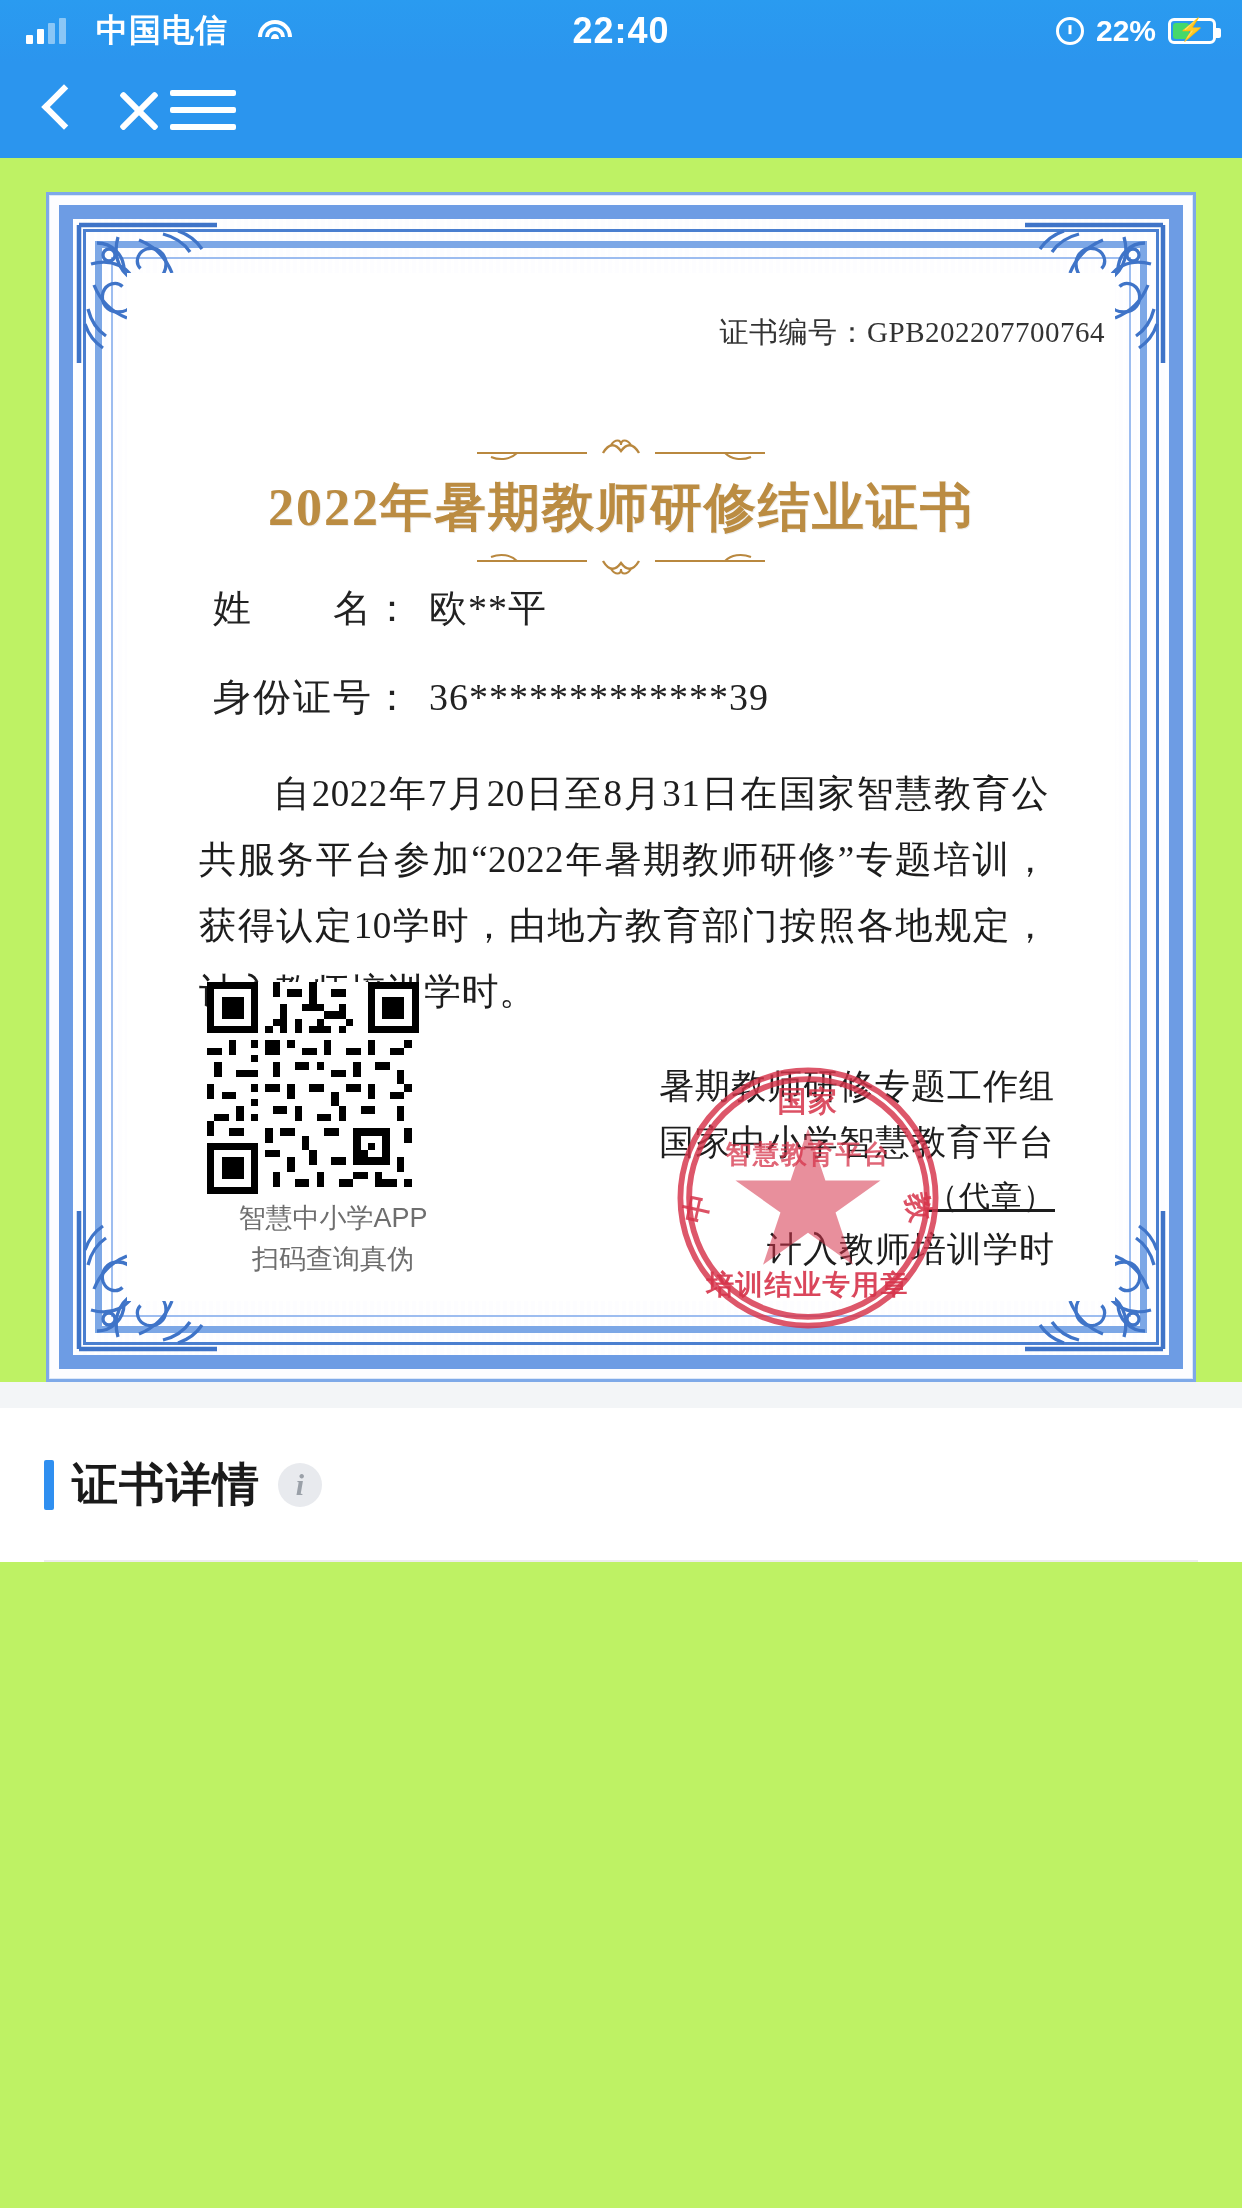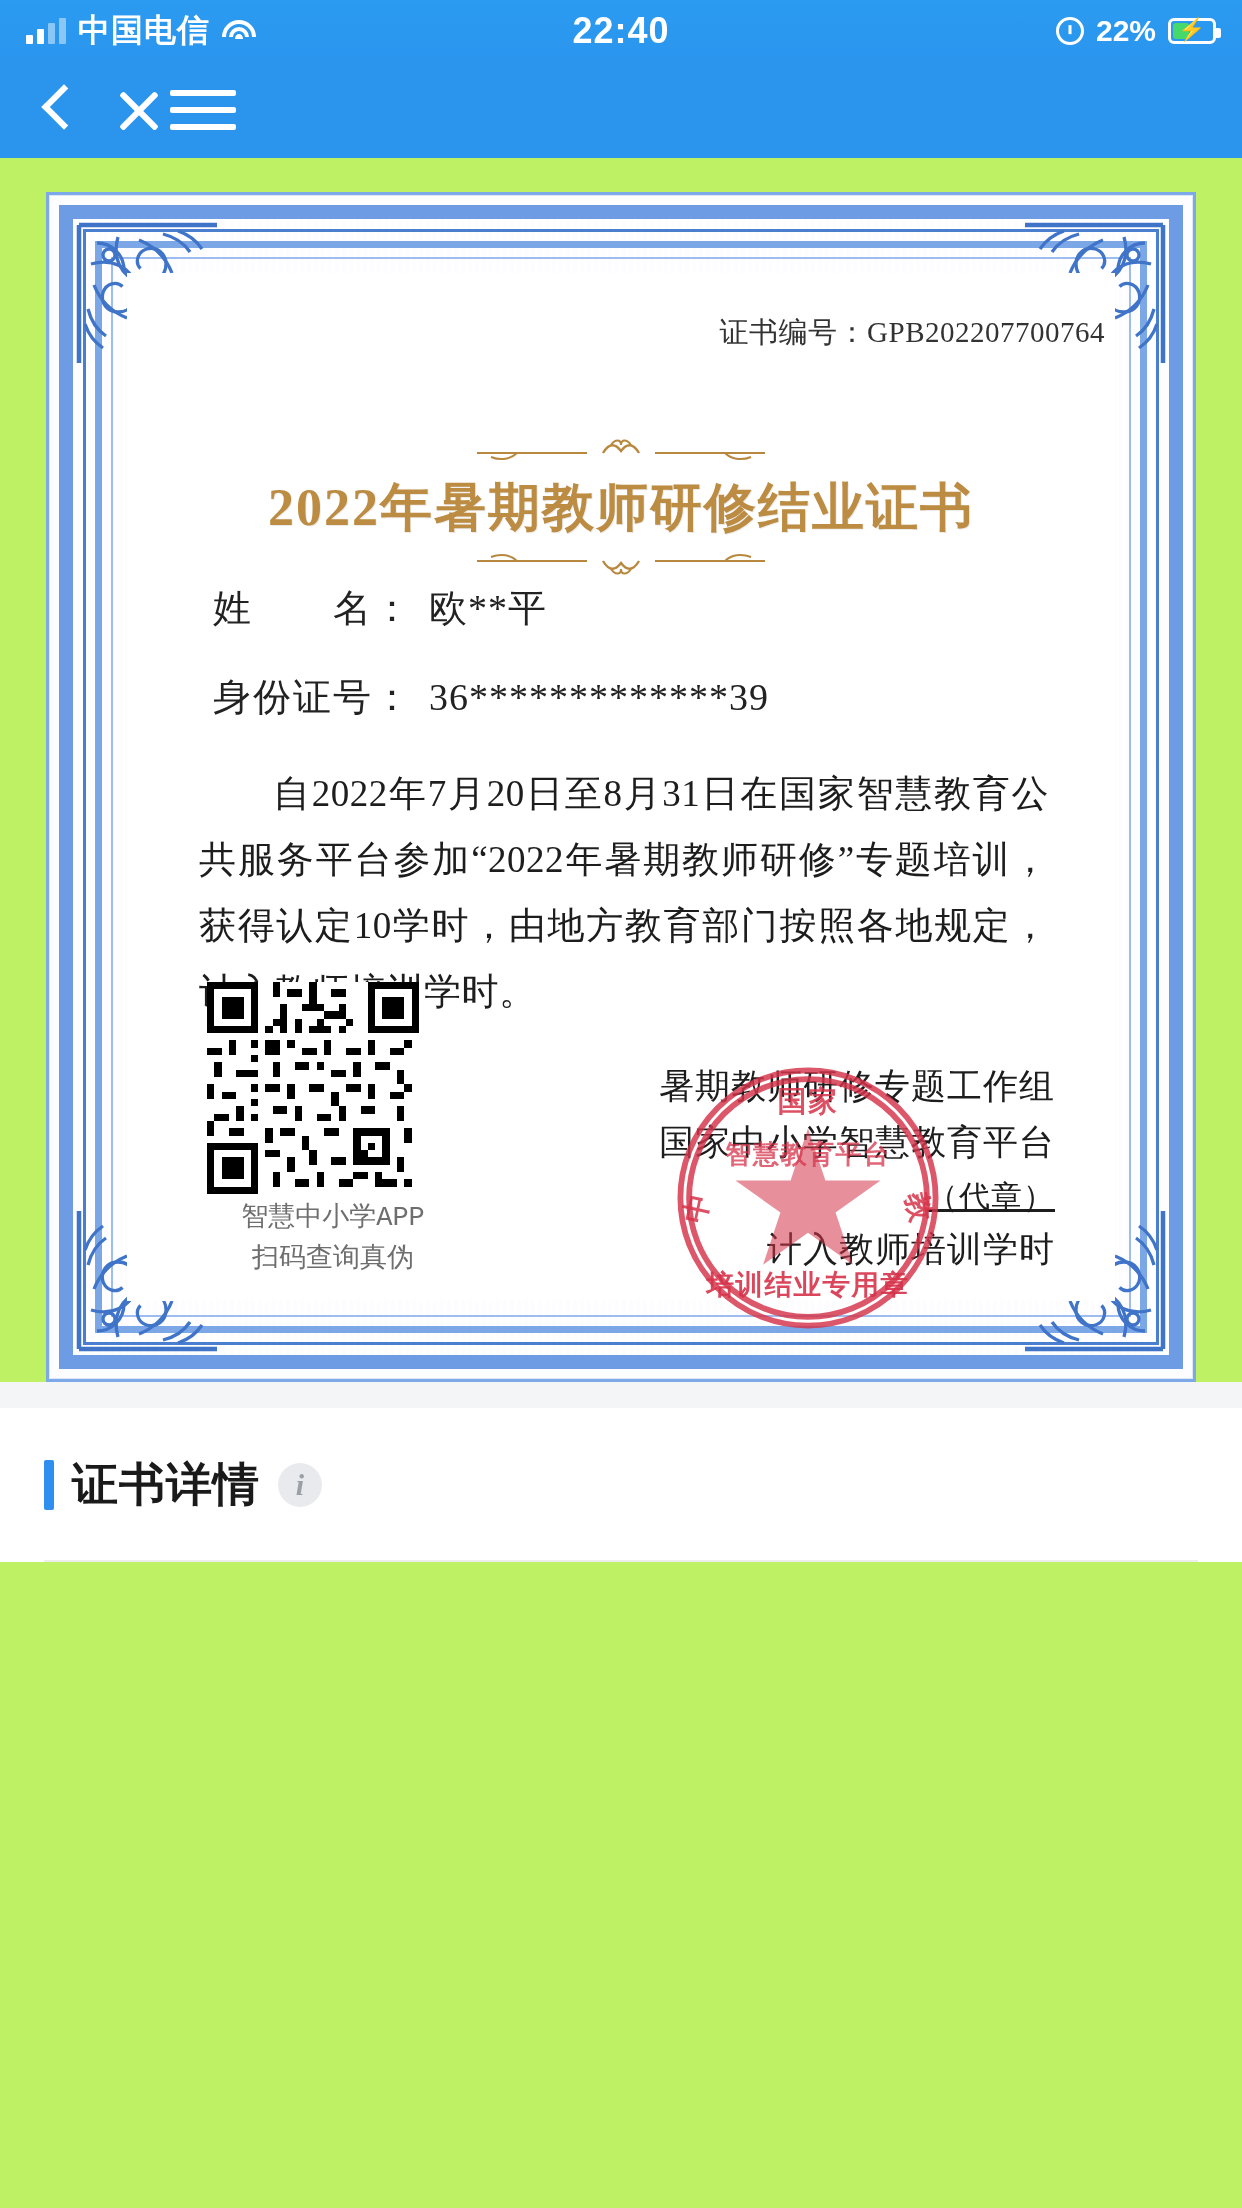--- a/index.html
+++ b/index.html
@@ -12,21 +12,21 @@
 
   
   .statusbar {
     height: 62px;
     background: linear-gradient(180deg,#2a9bf0 0%,#2b95ee 100%);
     display: flex; align-items: center;
     padding: 0 26px;
     color: #fff;
     position: relative;
   }
-  .sb-left { display: flex; align-items: center; gap: 12px; }
+  .sb-left { display: flex; align-items: center; gap: 30px; }
   .sig-bars { display: flex; align-items: flex-end; gap: 4px; height: 26px; }
   .sig-bars i { display: block; width: 7px; background: #fff; border-radius: 1px; }
   .sig-bars i:nth-child(1) { height: 9px; }
   .sig-bars i:nth-child(2) { height: 15px; }
   .sig-bars i:nth-child(3) { height: 21px; background: rgba(255,255,255,.45); }
   .sig-bars i:nth-child(4) { height: 26px; background: rgba(255,255,255,.45); }
   .carrier { font-size: 32px; font-weight: 600; letter-spacing: 1px; }
   .wifi { width: 34px; height: 26px; position: relative; }
   .wifi span { position: absolute; left: 50%; transform: translateX(-50%); border: 4px solid #fff; border-bottom: none;
                border-radius: 50% 50% 0 0 / 100% 100% 0 0; }
@@ -159,21 +159,21 @@
     text-align: justify; text-indent: 74px;
     letter-spacing: .5px;
   }
 
   .bottom-area { position: absolute; left: 0; right: 0; bottom: 22px; }
   .bottom-flex { display: flex; align-items: flex-end; justify-content: space-between; padding: 0 34px 0 56px; }
 
   .qr-col { width: 300px; }
   .qr { width: 212px; height: 212px; margin-left: 24px; }
   .qr-cap { margin-top: 0; text-align: center; font-size: 27px; color: #6e6e6e; line-height: 1.5;
-    font-family: Liberation Mono, monospace; }
+    font-family: Liberation Sans, sans-serif; }
 
   .sign-col { position: relative; text-align: right; padding-right: 26px; font-family: "Liberation Serif", serif;
     color: #1d1d1d; font-size: 35px; line-height: 1.62; letter-spacing: 1px; }
   .sign-col .small { font-size: 31px; text-decoration: underline; }
   .stamp {
     position: absolute; left: 4px; top: -6px;
     width: 290px; height: 290px;
   }
 
   

